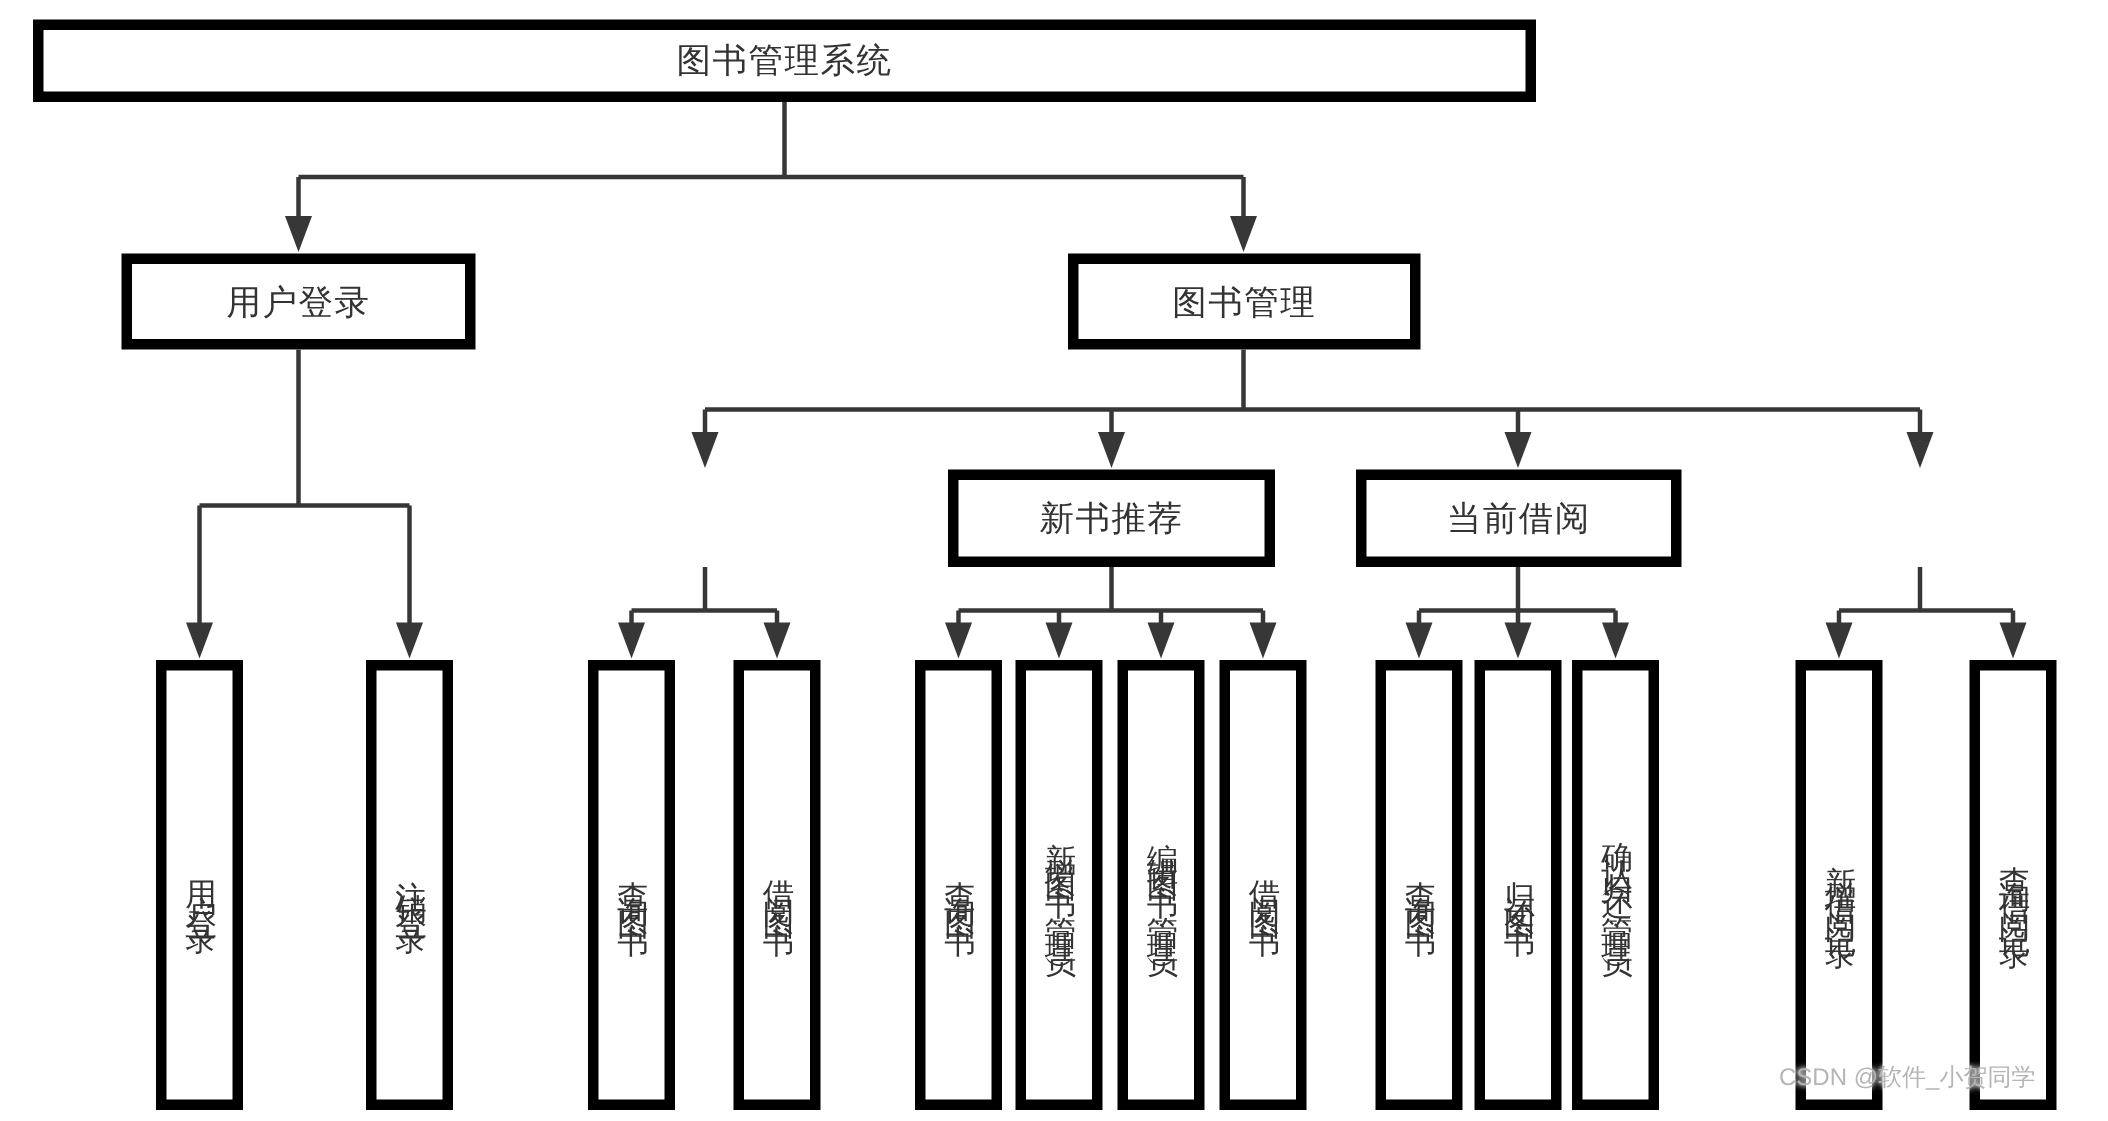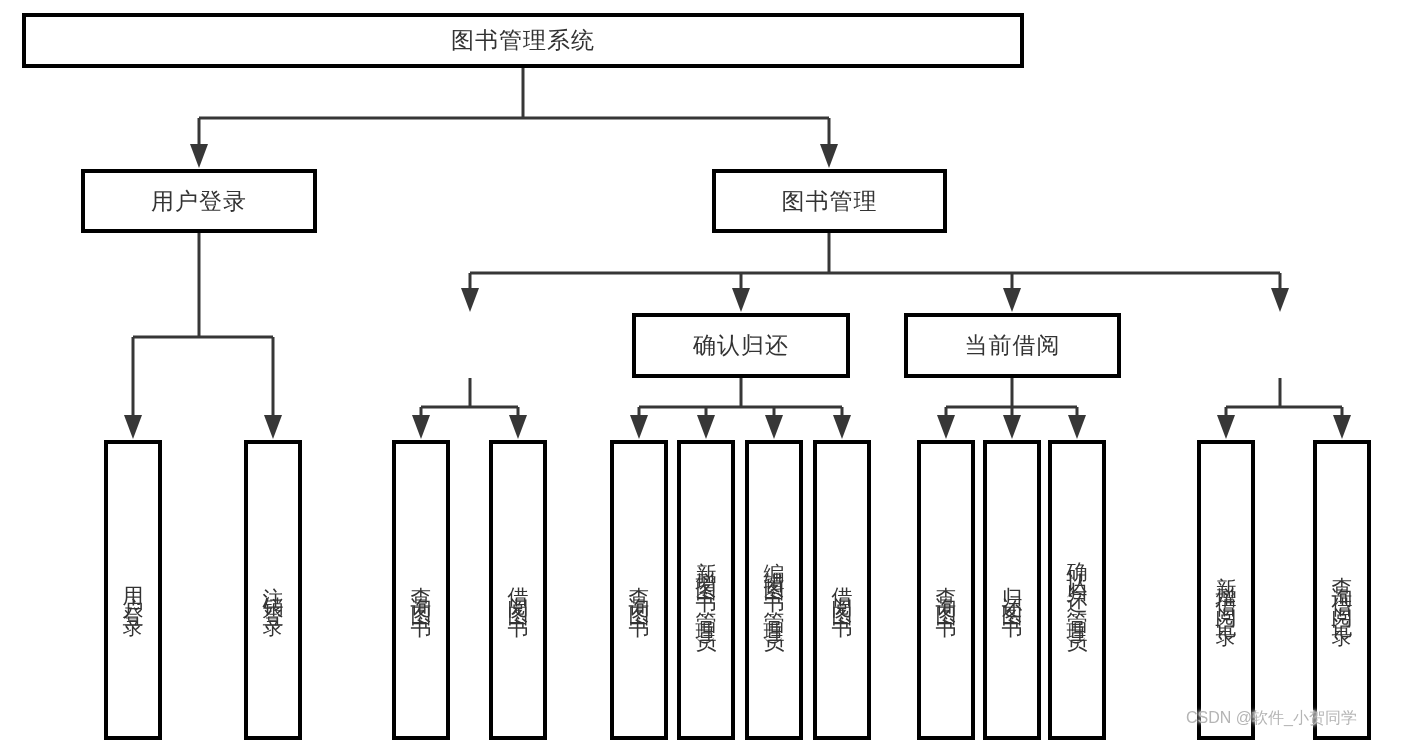--- a/index.html
+++ b/index.html
@@ -8,21 +8,21 @@
     width:1405px;height:747px;
     background:#ffffff;
     font-family:"Liberation Sans",sans-serif;
     color:#333333;
     overflow:hidden;
   }
   #wires{position:absolute;left:0;top:0;width:1405px;height:747px;}
   .node{
     position:absolute;
     box-sizing:border-box;
-    border:4px solid #000000;
+    border:7px solid #000000;
     background:#ffffff;
     display:flex;
     align-items:center;
     justify-content:center;
   }
   .hbox .label{
     font-size:23px;
     letter-spacing:1px;
     color:#333333;
     white-space:nowrap;
@@ -122,21 +122,21 @@
   </div>
 
   <div class="node hbox" style="left:81px;top:169px;width:236px;height:64px;">
     <span class="label">用户登录</span>
   </div>
   <div class="node hbox" style="left:712px;top:169px;width:235px;height:64px;text-align:center;">
     <span class="label">图书管理</span>
   </div>
 
   <div class="node hbox" style="left:632px;top:313px;width:218px;height:65px;">
-    <span class="label">确认归还</span>
+    <span class="label">新书推荐</span>
   </div>
   <div class="node hbox" style="left:904px;top:313px;width:217px;height:65px;">
     <span class="label">当前借阅</span>
   </div>
 
   <div class="node vbox" style="left:104px;top:440px;width:58px;height:300px;">
     <span class="label">用户登录</span>
   </div>
   <div class="node vbox" style="left:244px;top:440px;width:58px;height:300px;">
     <span class="label">注销登录</span>

